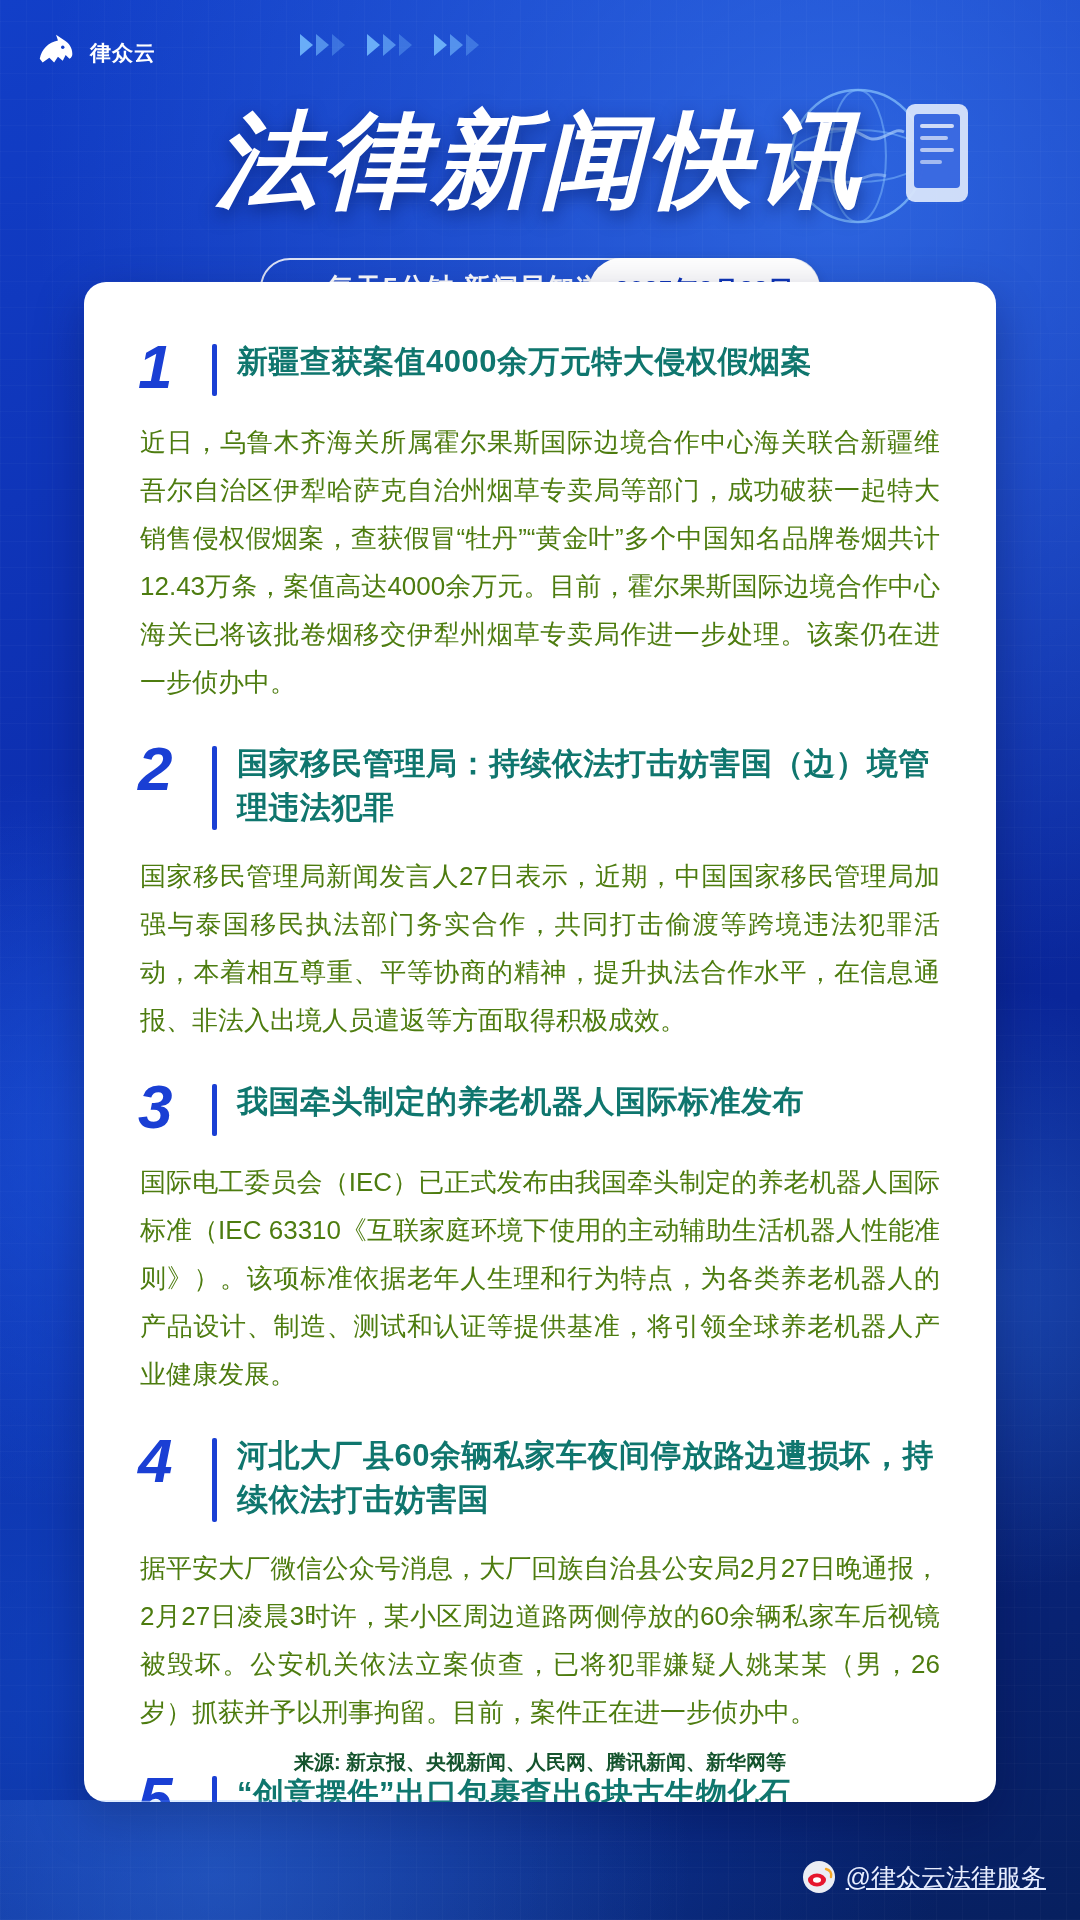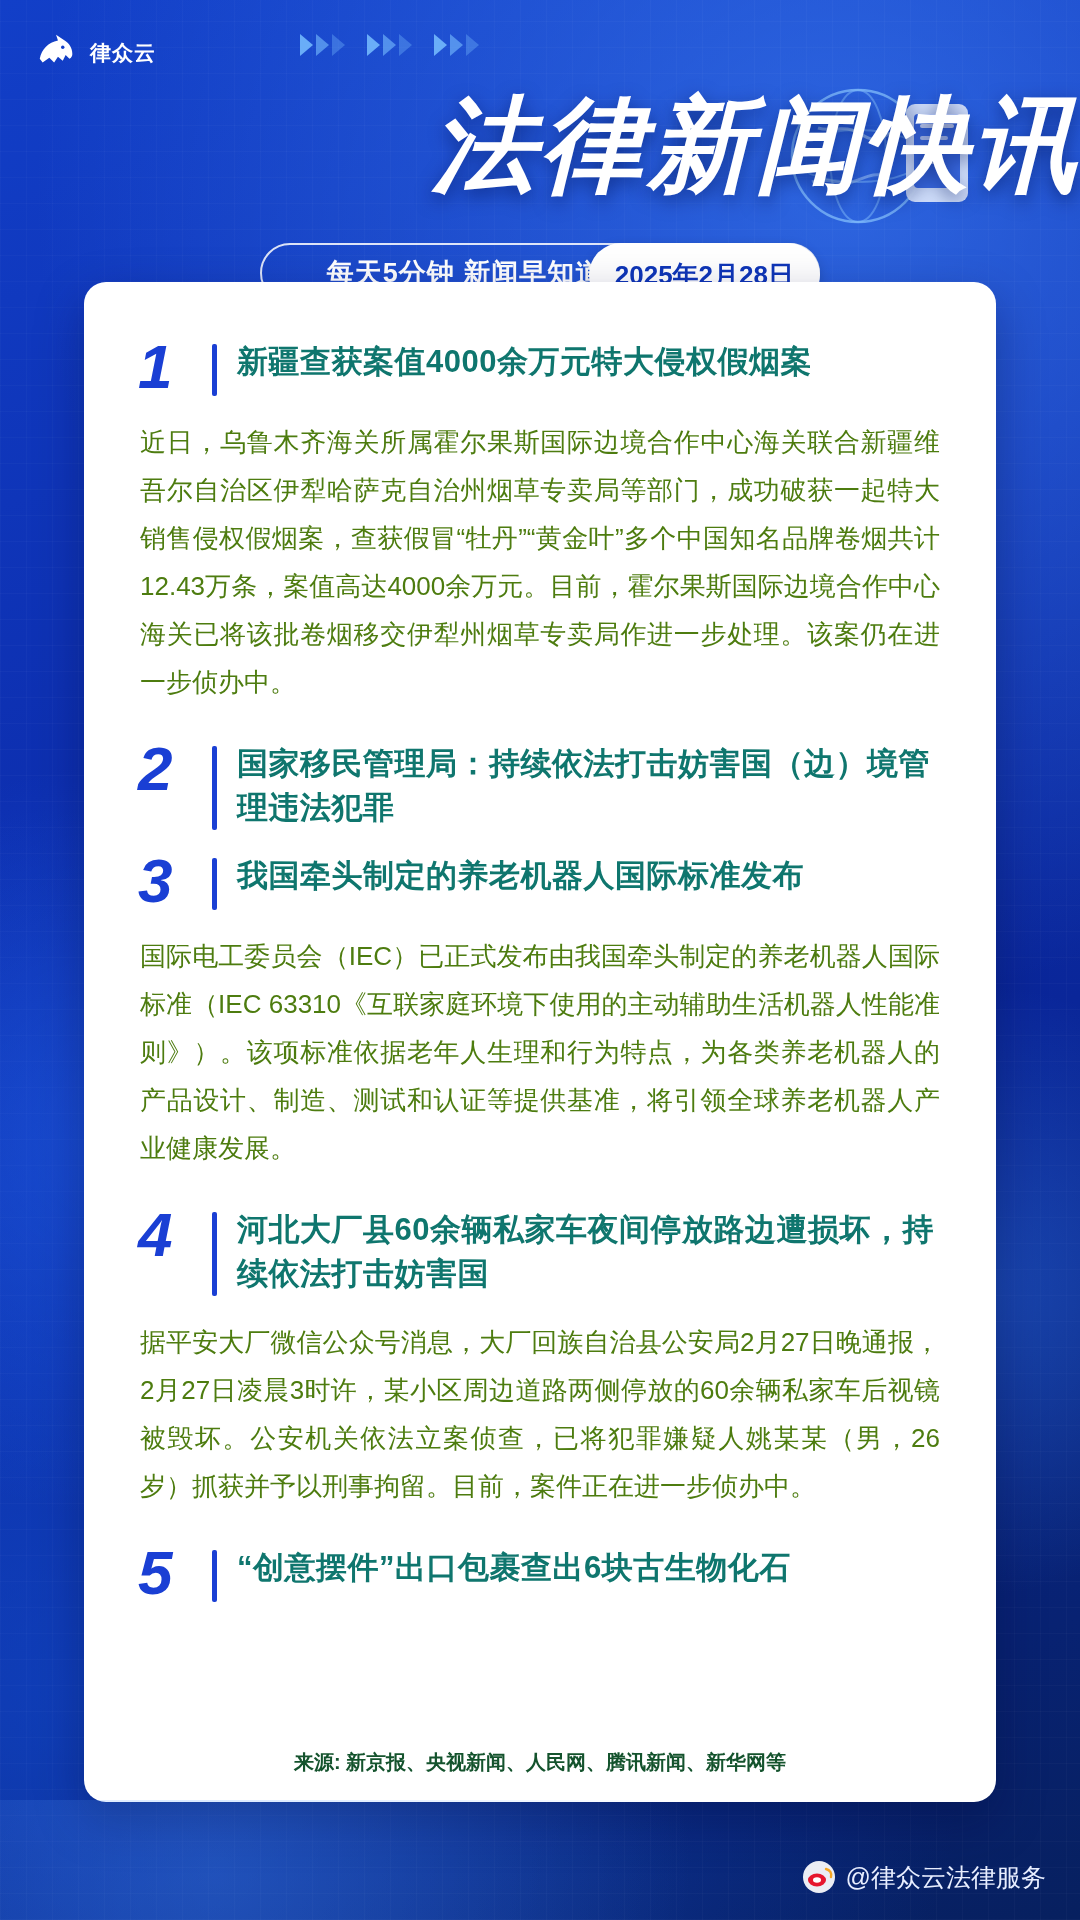--- a/index.html
+++ b/index.html
@@ -58,21 +58,21 @@
     border-left:13px solid rgba(120,190,255,0.85);
   }
   .chev.c2 { border-left-color: rgba(120,190,255,0.6); }
   .chev.c3 { border-left-color: rgba(120,190,255,0.35); }
 
   .globe-art {
     position:absolute; right:92px; top:78px; width:210px; height:190px;
     opacity:.9;
   }
 
-  .title-wrap { position:absolute; left:0; right:0; top:77px; text-align:right; }
+  .title-wrap { position:absolute; left:0; right:0; top:92px; text-align:center; }
   .main-title {
     font-size:104px; font-weight:bold; color:#ffffff;
     letter-spacing:4px;
     font-style: italic;
     text-shadow: 0 6px 18px rgba(0,20,90,.55);
     font-family:"Liberation Sans", sans-serif;
   }
   .subbar {
     margin:26px auto 0; width:560px; height:60px;
     border:2px solid rgba(255,255,255,.85);
@@ -133,21 +133,21 @@
     position:absolute; left:0; right:0; bottom:26px; text-align:center;
     font-size:20px; color:#14532d; font-weight:bold;
   }
 
   
   .footer {
     position:absolute; right:34px; bottom:26px;
     display:flex; align-items:center; gap:10px;
   }
   .weibo-icon { width:34px; height:34px; }
-  .footer-text { color:#e8eeff; font-size:25px; }
+  .footer-text { color:#e8eeff; font-size:25px;text-decoration:underline; }
   .dots {
     position:absolute; left:0; right:0; bottom:0; height:120px;
     background: radial-gradient(circle at 20% 60%, rgba(90,160,255,.25) 0%, rgba(90,160,255,0) 55%);
   }
 </style>
 </head>
 <body>
 
 <div class="poster">
   <div class="tex"></div>
@@ -218,20 +218,21 @@
       </div>
       <div class="body">近日，乌鲁木齐海关所属霍尔果斯国际边境合作中心海关联合新疆维吾尔自治区伊犁哈萨克自治州烟草专卖局等部门，成功破获一起特大销售侵权假烟案，查获假冒“牡丹”“黄金叶”多个中国知名品牌卷烟共计12.43万条，案值高达4000余万元。目前，霍尔果斯国际边境合作中心海关已将该批卷烟移交伊犁州烟草专卖局作进一步处理。该案仍在进一步侦办中。</div>
     </div>
 
     <div class="news-item item-2">
       <div class="news-head">
         <div class="num">2</div>
         <div class="bar"></div>
         <div class="headline">国家移民管理局：持续依法打击妨害国（边）境管理违法犯罪</div>
       </div>
+      <div class="body">国家移民管理局新闻发言人27日表示，近期，中国国家移民管理局加强与泰国移民执法部门务实合作，共同打击偷渡等跨境违法犯罪活动，本着相互尊重、平等协商的精神，提升执法合作水平，在信息通报、非法入出境人员遣返等方面取得积极成效。</div>
     </div>
 
     <div class="news-item item-3">
       <div class="news-head">
         <div class="num">3</div>
         <div class="bar"></div>
         <div class="headline">我国牵头制定的养老机器人国际标准发布</div>
       </div>
       <div class="body">国际电工委员会（IEC）已正式发布由我国牵头制定的养老机器人国际标准（IEC 63310《互联家庭环境下使用的主动辅助生活机器人性能准则》）。该项标准依据老年人生理和行为特点，为各类养老机器人的产品设计、制造、测试和认证等提供基准，将引领全球养老机器人产业健康发展。</div>
     </div>

